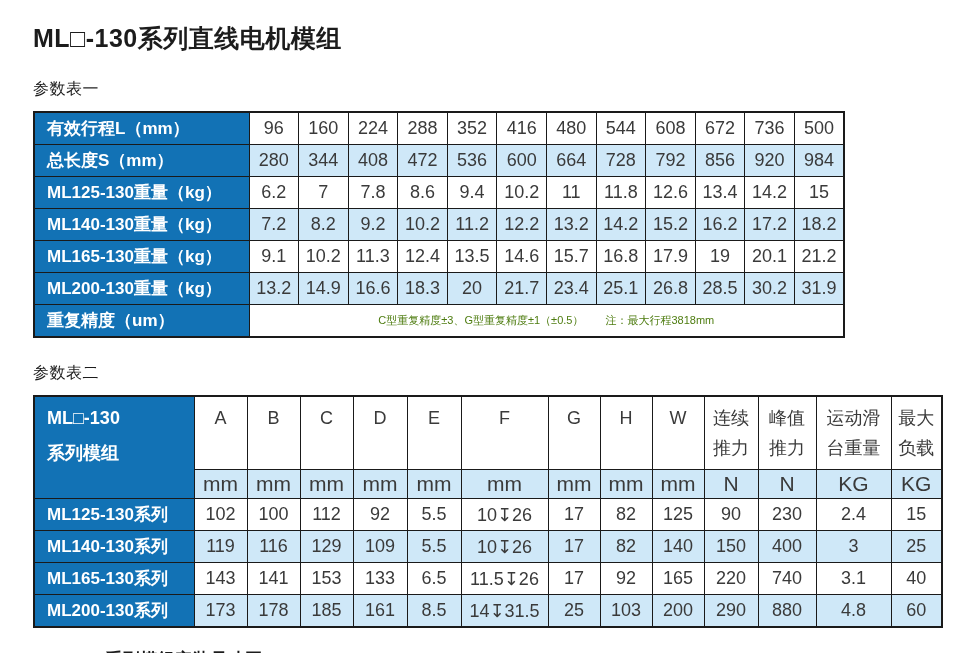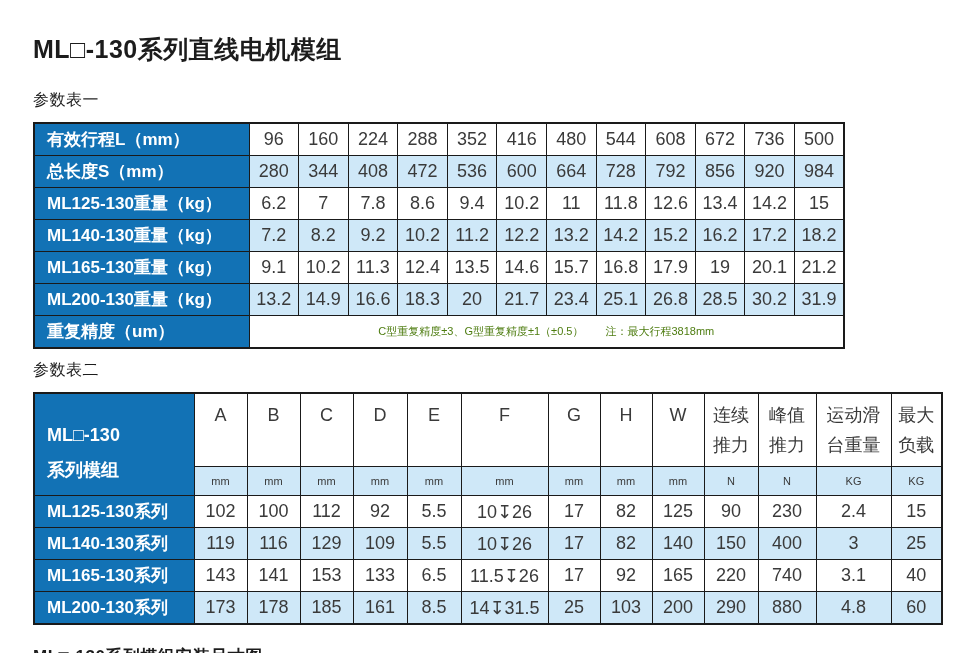--- a/index.html
+++ b/index.html
@@ -3,28 +3,28 @@
 <meta charset="utf-8">
 <style>
   html,body{margin:0;padding:0;}
   body{
     width:972px;height:653px;background:#ffffff;overflow:hidden;
     font-family:"Liberation Sans","DejaVu Sans",sans-serif;
     -webkit-font-smoothing:antialiased;
   }
   .content{margin-left:33px;width:908px;}
   .title{
-    margin:0;padding-top:33px;
+    margin:0;padding-top:22px;
     font-size:25px;font-weight:700;color:#1c1c1c;letter-spacing:.5px;
   }
   .sec{
     margin:0;font-size:16px;font-weight:400;color:#1c1c1c;letter-spacing:.5px;
   }
   #sec1{margin-top:24px;}
-  #sec2{margin-top:11px;}
+  #sec2{margin-top:25px;}
   .footer-label{
     margin:0;margin-top:20px;font-size:17px;font-weight:700;color:#1c1c1c;letter-spacing:.5px;
   }
   table{
     border-collapse:collapse;table-layout:fixed;width:812px;
     border:2px solid var(--border,#1a1a1a);
     margin-top:11px;
   }
   td{
     border:1px solid var(--border,#1a1a1a);
@@ -39,24 +39,24 @@
   .w{background:#ffffff;}
   .b{background:var(--zebra-blue,#cfe8f8);}
   #t1 td{height:31px;}
   .note{font-size:11px;color:#4d7c0f;}
   
   #t2 .hc{
     background:#ffffff;vertical-align:top;padding-top:6px;height:66px;
   }
   #t2 .hc div{line-height:30px;height:30px;font-size:18px;color:#3a3a3a;}
   #t2 .corner{
-    vertical-align:top;padding-top:24px;
+    vertical-align:top;padding-top:4px;
   }
   #t2 .corner .cl{line-height:35px;font-size:18px;}
-  #t2 .u{height:28px;font-size:11px;}
+  #t2 .u{height:28px;font-size:21px;}
   #t2 .d{height:31px;}
 </style>
 </head>
 <body>
 
 <div class="content">
 
   <h1 class="title">ML□-130系列直线电机模组</h1>
 
   <h2 class="sec" id="sec1">参数表一</h2>

